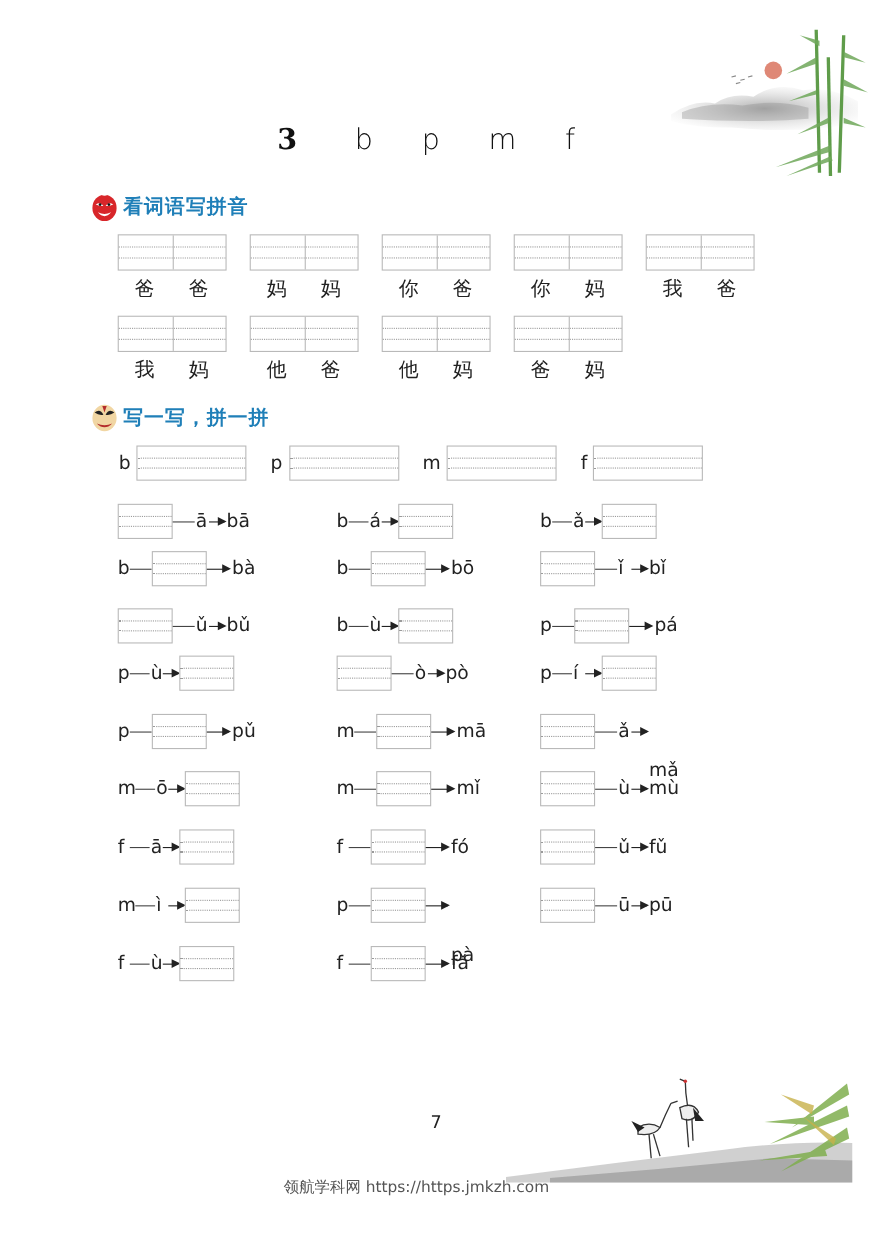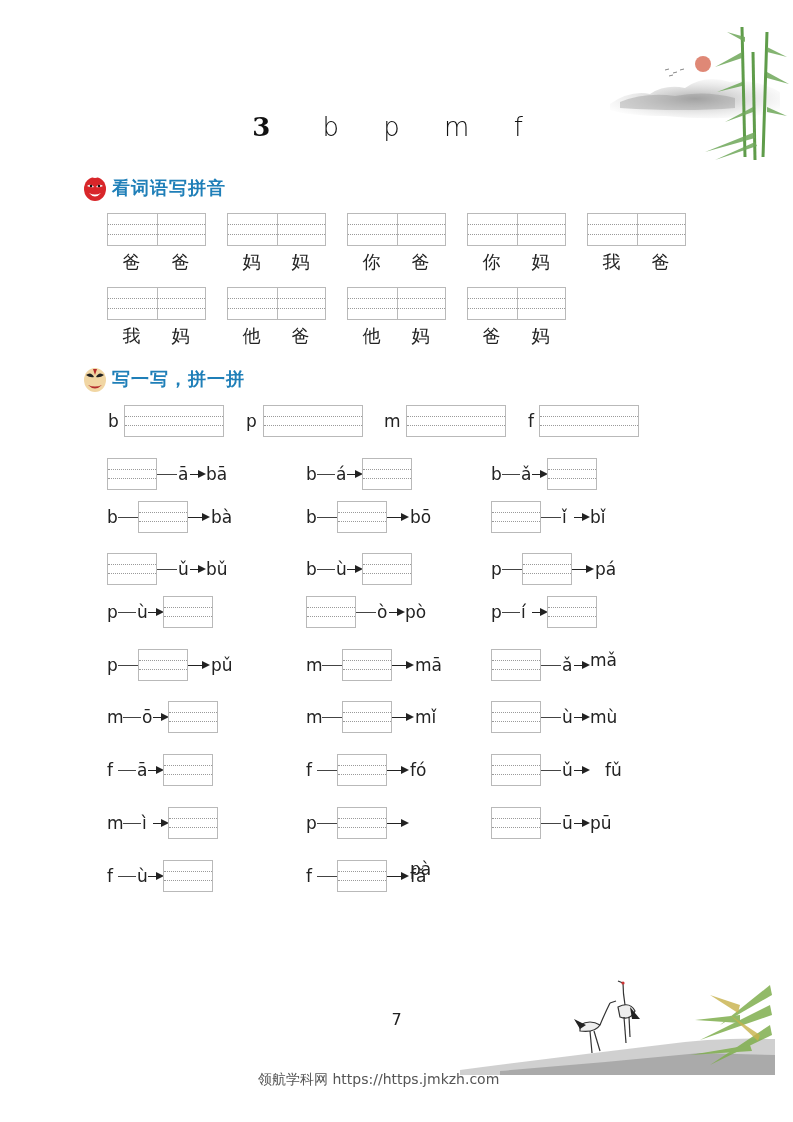--- a/index.html
+++ b/index.html
@@ -237,21 +237,21 @@
     <span class="txt" style="left: 211px; top: 655px;">pǔ</span>
     <span class="txt" style="left: 306px; top: 655px;">m</span>
     <div class="line" style="left: 322px; top: 665px; width: 20px;"></div>
     <div class="pbox" style="left: 342px; top: 649px; width: 50px; height: 32px;"></div>
     <div class="arrow" style="left: 392px; top: 665px; width: 20px;"></div>
     <span class="txt" style="left: 415px; top: 655px;">mā</span>
     <div class="pbox" style="left: 491px; top: 649px; width: 50px; height: 32px;"></div>
     <div class="line" style="left: 541px; top: 665px; width: 20px;"></div>
     <span class="txt" style="left: 562px; top: 655px;">ǎ</span>
     <div class="arrow" style="left: 574px; top: 665px; width: 14px;"></div>
-    <span class="txt" style="left: 590px; top: 650px; text-align: right;">mǎ</span>
+    <span class="txt" style="left: 590px; top: 690px; text-align: right;">mǎ</span>
     <span class="txt" style="left: 107px; top: 707px;">m</span>
     <div class="line" style="left: 123px; top: 717px; width: 18px;"></div>
     <span class="txt" style="left: 142px; top: 707px;">ō</span>
     <div class="arrow" style="left: 153px; top: 717px; width: 14px;"></div>
     <div class="pbox" style="left: 168px; top: 701px; width: 50px; height: 32px;"></div>
     <span class="txt" style="left: 306px; top: 707px;">m</span>
     <div class="line" style="left: 322px; top: 717px; width: 20px;"></div>
     <div class="pbox" style="left: 342px; top: 701px; width: 50px; height: 32px;"></div>
     <div class="arrow" style="left: 392px; top: 717px; width: 20px;"></div>
     <span class="txt" style="left: 415px; top: 707px;">mǐ</span>
@@ -267,21 +267,21 @@
     <div class="pbox" style="left: 163px; top: 754px; width: 50px; height: 32px;"></div>
     <span class="txt" style="left: 306px; top: 760px;">f</span>
     <div class="line" style="left: 317px; top: 770px; width: 20px;"></div>
     <div class="pbox" style="left: 337px; top: 754px; width: 50px; height: 32px;"></div>
     <div class="arrow" style="left: 387px; top: 770px; width: 20px;"></div>
     <span class="txt" style="left: 410px; top: 760px;">fó</span>
     <div class="pbox" style="left: 491px; top: 754px; width: 50px; height: 32px;"></div>
     <div class="line" style="left: 541px; top: 770px; width: 20px;"></div>
     <span class="txt" style="left: 562px; top: 760px;">ǔ</span>
     <div class="arrow" style="left: 574px; top: 770px; width: 14px;"></div>
-    <span class="txt" style="left: 605px; top: 760px;">fǔ</span>
+    <span class="txt" style="left: 590px; top: 760px;">fǔ</span>
     <span class="txt" style="left: 107px; top: 813px;">m</span>
     <div class="line" style="left: 123px; top: 823px; width: 18px;"></div>
     <span class="txt" style="left: 142px; top: 813px;">ì</span>
     <div class="arrow" style="left: 153px; top: 823px; width: 14px;"></div>
     <div class="pbox" style="left: 168px; top: 807px; width: 50px; height: 32px;"></div>
     <span class="txt" style="left: 306px; top: 813px;">p</span>
     <div class="line" style="left: 317px; top: 823px; width: 20px;"></div>
     <div class="pbox" style="left: 337px; top: 807px; width: 50px; height: 32px;"></div>
     <div class="arrow" style="left: 387px; top: 823px; width: 20px;"></div>
     <span class="txt" style="left: 410px; top: 859px;">pà</span>

